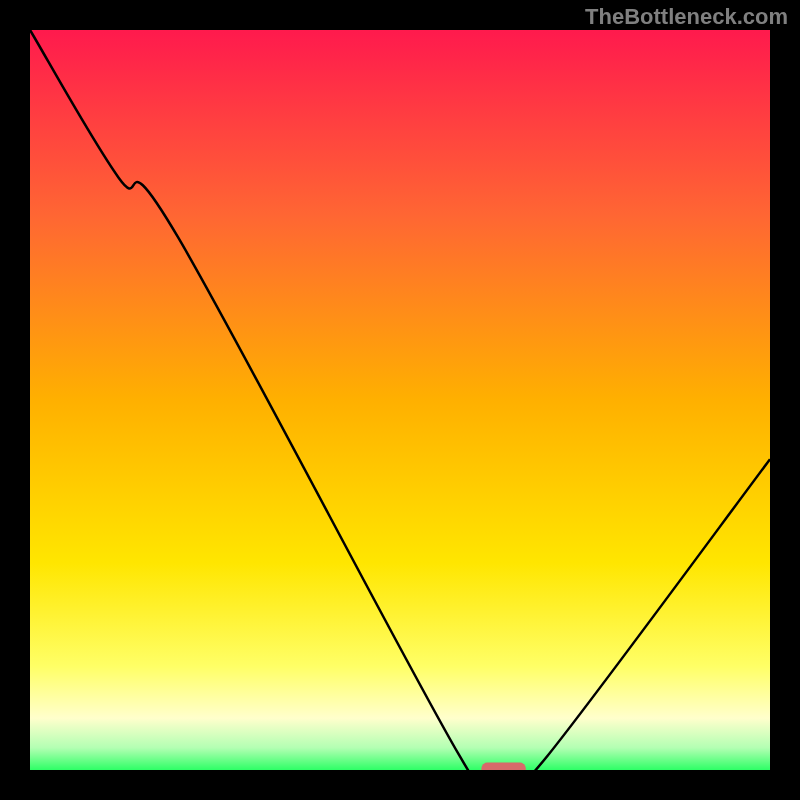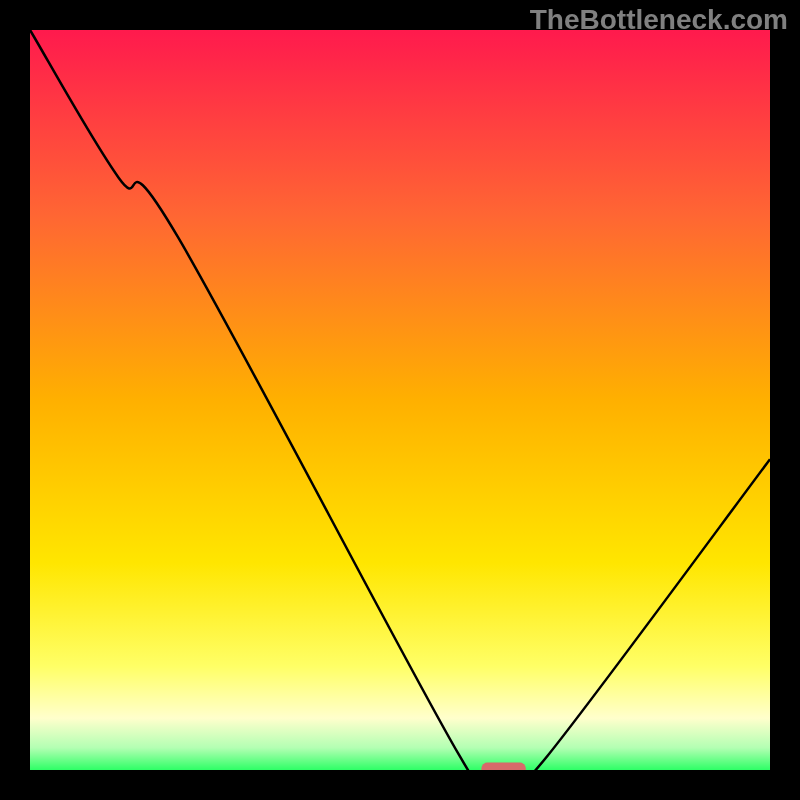--- a/index.html
+++ b/index.html
@@ -12,21 +12,21 @@
   }
   .chart-container {
     position: relative;
     width: 800px;
     height: 800px;
   }
   .watermark {
     position: absolute;
     top: 4px;
     right: 12px;
-    font-size: 28px;
+    font-size: 22px;
     font-weight: bold;
     color: #808080;
     z-index: 10;
   }
   svg {
     display: block;
   }
 </style>
 </head>
 <body>

